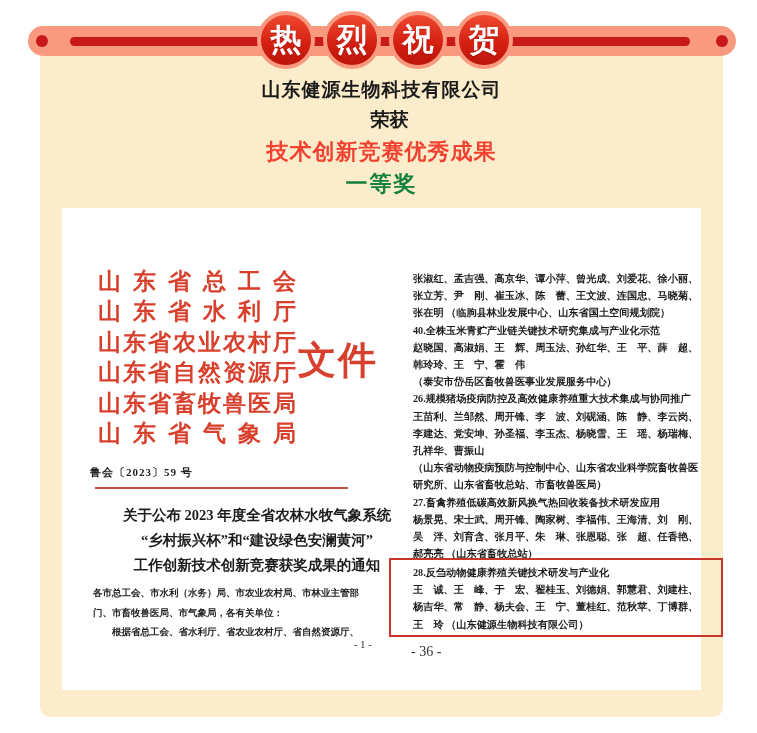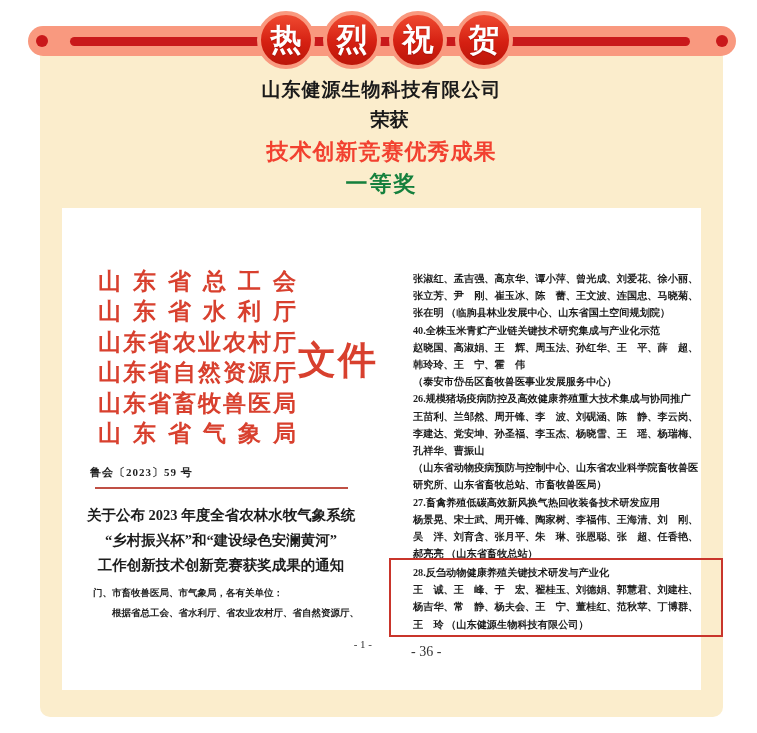--- a/index.html
+++ b/index.html
@@ -65,21 +65,21 @@
   }
   .doc-number{
     position:absolute;left:0;top:257px;width:318px;text-align:left;
     color:#222;font-size:11px;font-weight:bold;letter-spacing:1px;margin-left:28px;
   }
   .red-rule{
     position:absolute;left:33px;top:279px;width:253px;height:2px;background:#C05045;
   }
   .doc-title{
     position:absolute;left:0;top:295px;width:318px;text-align:center;
-    color:#1d1d1d;font-size:14.5px;font-weight:bold;line-height:25px;white-space:nowrap;
+    color:#1d1d1d;font-size:14.5px;font-weight:bold;line-height:25px;white-space:nowrap;padding-left:36px;
   }
   .doc-body{
     position:absolute;left:31px;top:376px;width:262px;
     color:#222;font-size:9.5px;font-weight:600;line-height:19.5px;white-space:nowrap;
   }
   .doc-body .indent{text-indent:19px;}
   .page-num-left{
     position:absolute;left:230px;top:430px;width:80px;text-align:right;
     color:#333;font-size:11px;
   }
@@ -204,20 +204,21 @@
 
         <div>关于公布 2023 年度全省农林水牧气象系统</div>
 
         <div>“乡村振兴杯”和“建设绿色安澜黄河”</div>
 
         <div>工作创新技术创新竞赛获奖成果的通知</div>
       </div>
     <div class="doc-body">
       <div>
 
+          <div>各市总工会、市水利（水务）局、市农业农村局、市林业主管部</div>
 
           <div>门、市畜牧兽医局、市气象局，各有关单位：</div>
         </div>
       <div class="indent">根据省总工会、省水利厅、省农业农村厅、省自然资源厅、</div>
     </div>
     <div class="page-num-left">- 1 -</div>
 
     <div class="rlines">
 
         <div>张淑红、孟吉强、高京华、谭小萍、曾光成、刘爱花、徐小丽、</div>

